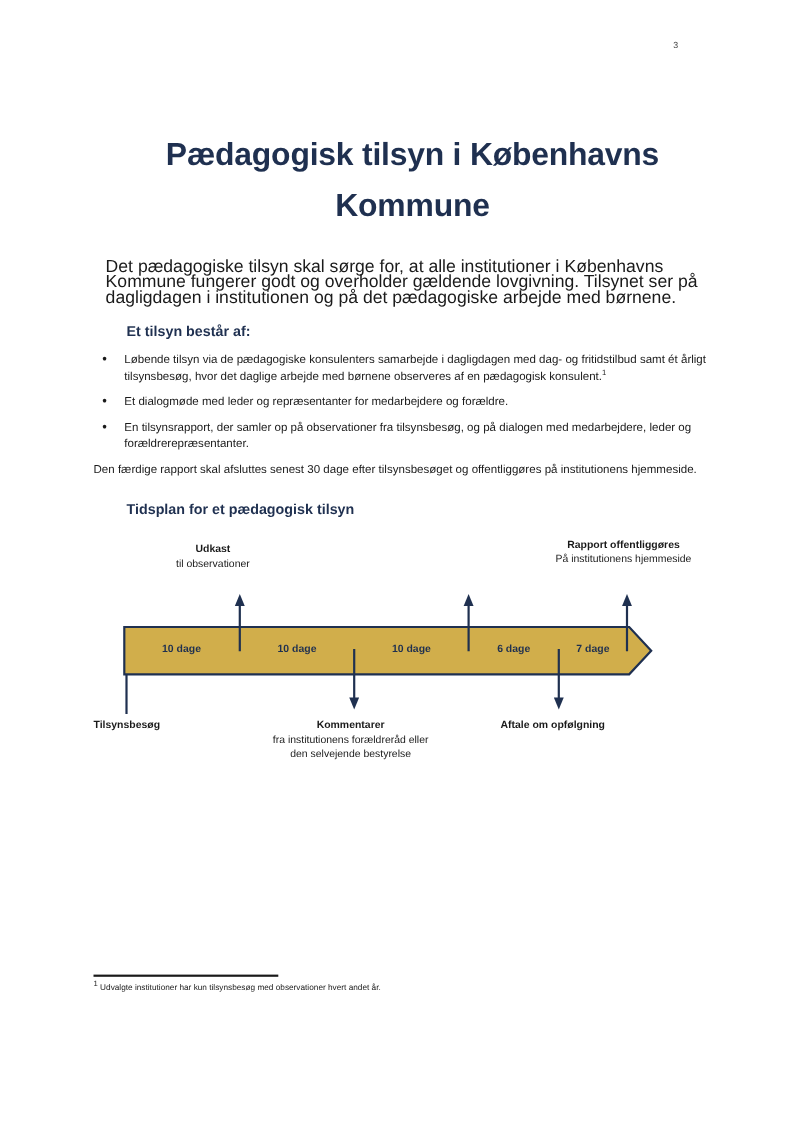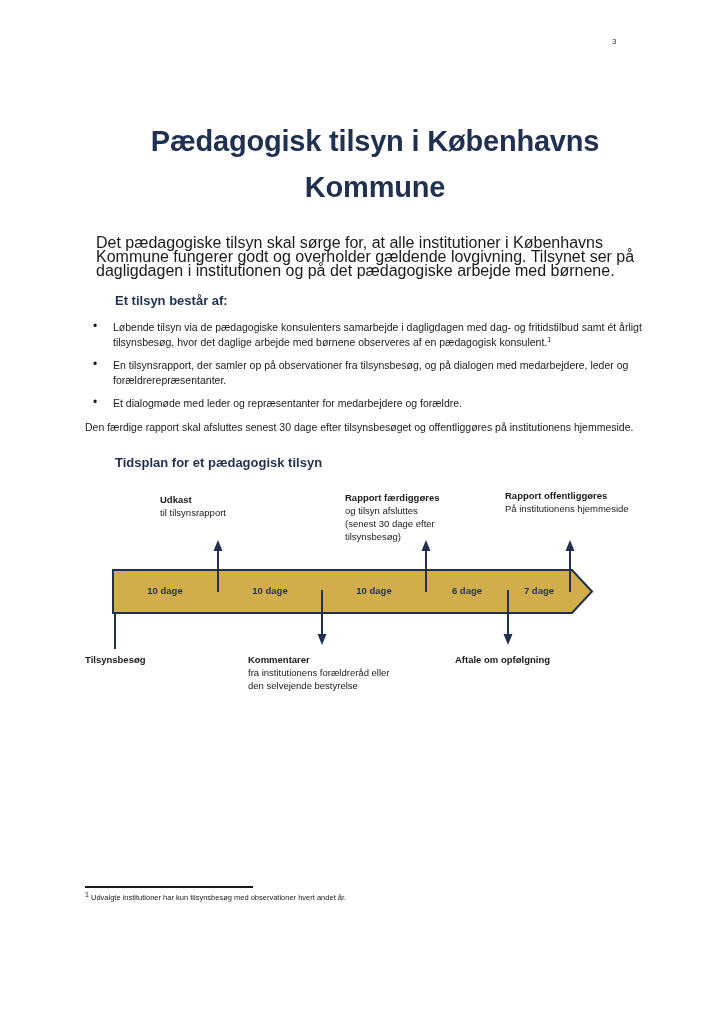--- a/index.html
+++ b/index.html
@@ -49,21 +49,21 @@
   .timeline{left:0;top:485px;width:724px;height:215px;}
   .timeline svg{position:absolute;left:0;top:0;}
   .bar{fill:var(--bar-gold,#d1ae4b);stroke:var(--diagram-navy,#1f3050);stroke-width:2;}
   .aline{stroke:var(--diagram-navy,#1f3050);stroke-width:2;}
   .ahead{fill:var(--diagram-navy,#1f3050);stroke:none;}
   .seg{
     position:absolute;top:100px;transform:translateX(-50%);
     font-size:9.5px;font-weight:bold;white-space:nowrap;
     color:var(--diagram-navy,#1f3050);
   }
-  .ms{position:absolute;font-size:9.5px;line-height:13px;white-space:nowrap;}
+  .ms{position:absolute;font-size:9.5px;line-height:13px;white-space:nowrap;text-align:center;}
   .ms .ms-title{font-weight:bold;}
   .ms-above-0{left:160px;top:8px;}
   .ms-above-1{left:345px;top:6px;}
   .ms-above-2{left:493px;top:4px;margin-left:12px;}
   .ms-below-0{left:85px;top:168px;}
   .ms-below-1{left:248px;top:168px;}
   .ms-below-2{left:455px;top:168px;}
   .footnote-rule{left:85px;top:886px;width:168px;height:0;border-top:2px solid #1a1a1a;}
   .footnote{left:85px;top:892px;width:500px;font-size:7.5px;line-height:11px;}
 </style>
@@ -79,40 +79,34 @@
     <div>Kommune</div>
   </h1>
 
   <p class="abs intro" style="margin:0;">Det pædagogiske tilsyn skal sørge for, at alle institutioner i Københavns Kommune fungerer godt og overholder gældende lovgivning. Tilsynet ser på dagligdagen i institutionen og på det pædagogiske arbejde med børnene.</p>
 
   <h2 class="abs sec-heading sec1-heading" style="margin:0;">Et tilsyn består af:</h2>
 
   <div class="abs bullets">
     <ul>
       <li><span>Løbende tilsyn via de pædagogiske konsulenters samarbejde i dagligdagen med dag- og fritidstilbud samt ét årligt tilsynsbesøg, hvor det daglige arbejde med børnene observeres af en pædagogisk konsulent.</span><sup>1</sup></li>
+      <li><span>Et dialogmøde med leder og repræsentanter for medarbejdere og forældre.</span><sup></sup></li>
       <li><span>En tilsynsrapport, der samler op på observationer fra tilsynsbesøg, og på dialogen med medarbejdere, leder og forældrerepræsentanter.</span><sup></sup></li>
-      <li><span>Et dialogmøde med leder og repræsentanter for medarbejdere og forældre.</span><sup></sup></li>
     </ul>
   </div>
 
   <p class="abs closing" style="margin:0;">Den færdige rapport skal afsluttes senest 30 dage efter tilsynsbesøget og offentliggøres på institutionens hjemmeside.</p>
 
   <h2 class="abs sec-heading sec2-heading" style="margin:0;">Tidsplan for et pædagogisk tilsyn</h2>
 
   <div class="abs timeline">
 
     <div class="ms ms-above-0">
       <div class="ms-title">Udkast</div>
-      <div class="ms-line">til tilsynsrapport</div>
-    </div>
-    <div class="ms ms-above-1">
-      <div class="ms-title">Rapport færdiggøres</div>
-      <div class="ms-line">og tilsyn afsluttes</div>
-      <div class="ms-line">(senest 30 dage efter</div>
-      <div class="ms-line">tilsynsbesøg)</div>
+      <div class="ms-line">til observationer</div>
     </div>
     <div class="ms ms-above-2">
       <div class="ms-title">Rapport offentliggøres</div>
       <div class="ms-line">På institutionens hjemmeside</div>
     </div>
 
     <svg width="724" height="215" viewBox="0 0 724 215">
       <polygon class="bar" points="113,85 572,85 592,106.5 572,128 113,128"></polygon>
       <line class="aline" x1="115" y1="128" x2="115" y2="164"></line>
 

